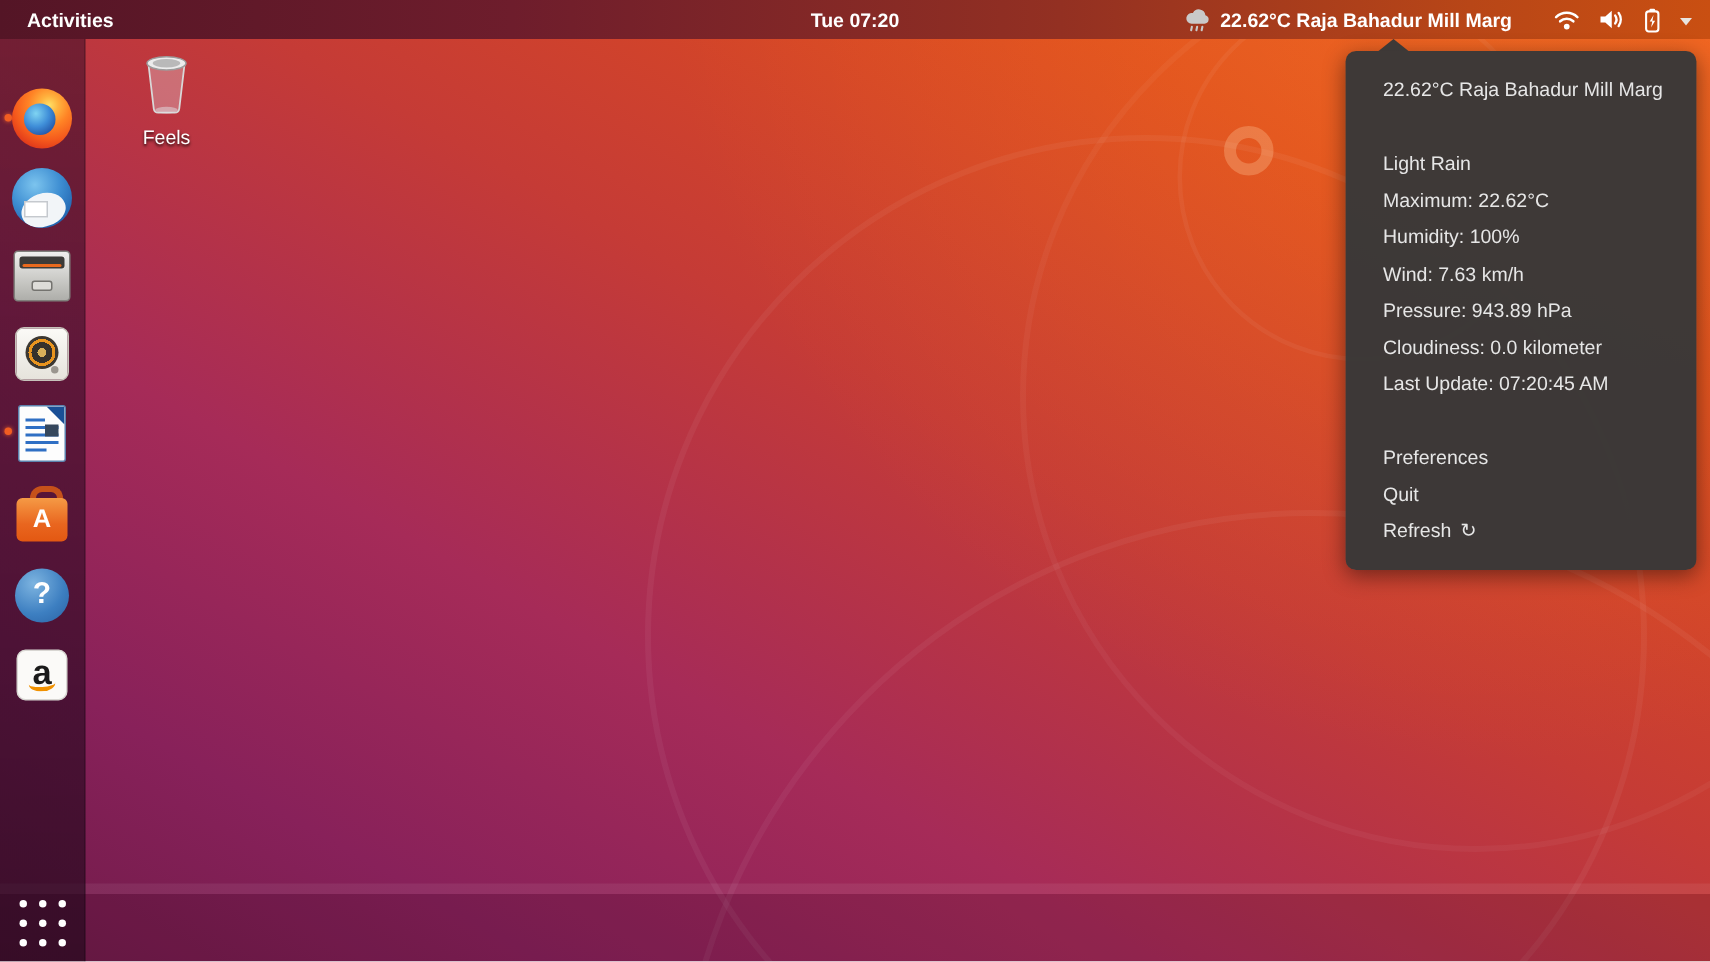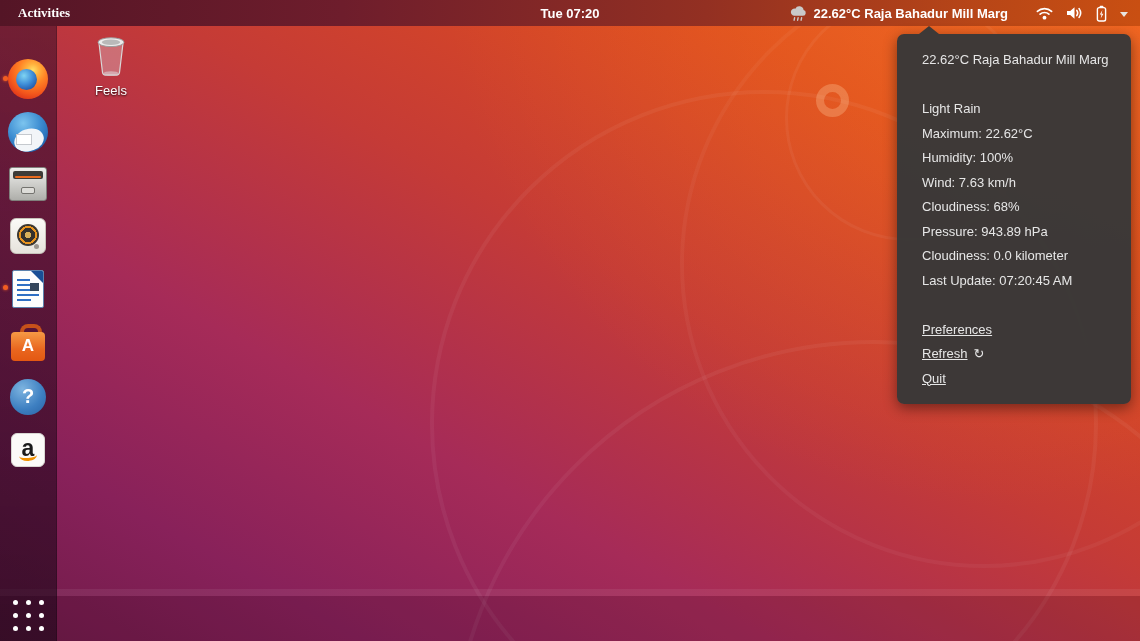--- a/index.html
+++ b/index.html
@@ -23,21 +23,21 @@
   .c4{left:450px;top:340px;width:840px;height:840px;border:4px solid rgba(255,255,255,.05);}
   .eye{left:816px;top:84px;width:17px;height:17px;border:8px solid rgba(255,205,160,.30);}
   .bottom-stripe{position:absolute;left:0;right:0;top:589px;height:7px;background:rgba(255,255,255,.07);}
   .bottom-shade{position:absolute;left:0;right:0;top:596px;height:45px;background:rgba(20,0,15,.14);}
   
   #top-bar{
     position:absolute;left:0;top:0;width:1140px;height:26px;z-index:30;
     background:linear-gradient(90deg,#541526 0%,#6e1d2c 30%,#933022 62%,#b84617 86%,#c94f12 100%);
     display:flex;align-items:center;color:#fff;font-size:13px;font-weight:bold;
   }
-  .activities{margin-left:10px;padding:0 8px;cursor:pointer;font-family:Liberation Serif, serif;}
+  .activities{margin-left:10px;padding:0 8px;cursor:pointer;}
   .clock{position:absolute;left:50%;transform:translateX(-50%);}
   .panel-right{margin-left:auto;display:flex;align-items:center;margin-right:8px;}
   .weather-btn{display:flex;align-items:center;gap:6px;padding:0 4px;cursor:pointer;}
   .status-cluster{display:flex;align-items:center;gap:13px;margin-left:20px;padding:0 4px;cursor:pointer;}
   .chev{width:0;height:0;border-left:4px solid transparent;border-right:4px solid transparent;
         border-top:5px solid #e8e4e0;margin-top:2px;}
   
   #dock{
     position:absolute;left:0;top:26px;bottom:0;width:56px;z-index:20;
     background:linear-gradient(rgba(48,10,38,.52), rgba(28,6,24,.62));
@@ -97,21 +97,21 @@
     box-shadow:0 4px 14px rgba(0,0,0,.45);
     padding:14px 0 13px;color:#e6e6e6;font-size:13px;
   }
   #weather-menu::before{
     content:"";position:absolute;left:22px;top:-8px;width:0;height:0;
     border-left:10px solid transparent;border-right:10px solid transparent;
     border-bottom:8px solid rgba(56,56,56,.97);
   }
   .m-row{height:24.5px;line-height:24.5px;padding:0 25px;white-space:nowrap;overflow:hidden;}
   .m-spacer{height:24.5px;}
-  .m-action{cursor:pointer;text-decoration:underline;}
+  .m-action{cursor:pointer;}
   .refresh-glyph{display:inline-block;margin-left:6px;font-size:13px;}
 </style>
 </head>
 <body>
 
 <div id="wallpaper">
   <div class="wp-circle c1"></div>
   <div class="wp-circle c2"></div>
   <div class="wp-circle c3"></div>
   <div class="wp-circle c4"></div>
@@ -234,23 +234,22 @@
   </div>
 </nav>
 
 <div id="weather-menu">
   <div class="m-row">22.62°C Raja Bahadur Mill Marg</div>
   <div class="m-spacer"></div>
   <div class="m-row">Light Rain</div>
   <div class="m-row">Maximum: 22.62°C</div>
   <div class="m-row">Humidity: 100%</div>
   <div class="m-row">Wind: 7.63 km/h</div>
-  <div class="m-row">Cloudiness: 68%</div>
   <div class="m-row">Pressure: 943.89 hPa</div>
   <div class="m-row">Cloudiness: 0.0 kilometer</div>
   <div class="m-row">Last Update: 07:20:45 AM</div>
   <div class="m-spacer"></div>
   <div class="m-row m-action">Preferences</div>
+  <div class="m-row m-action">Quit</div>
   <div class="m-row m-action">
     <span>Refresh</span><span class="refresh-glyph">↻</span>
   </div>
-  <div class="m-row m-action">Quit</div>
 </div>
 
 </body></html>

